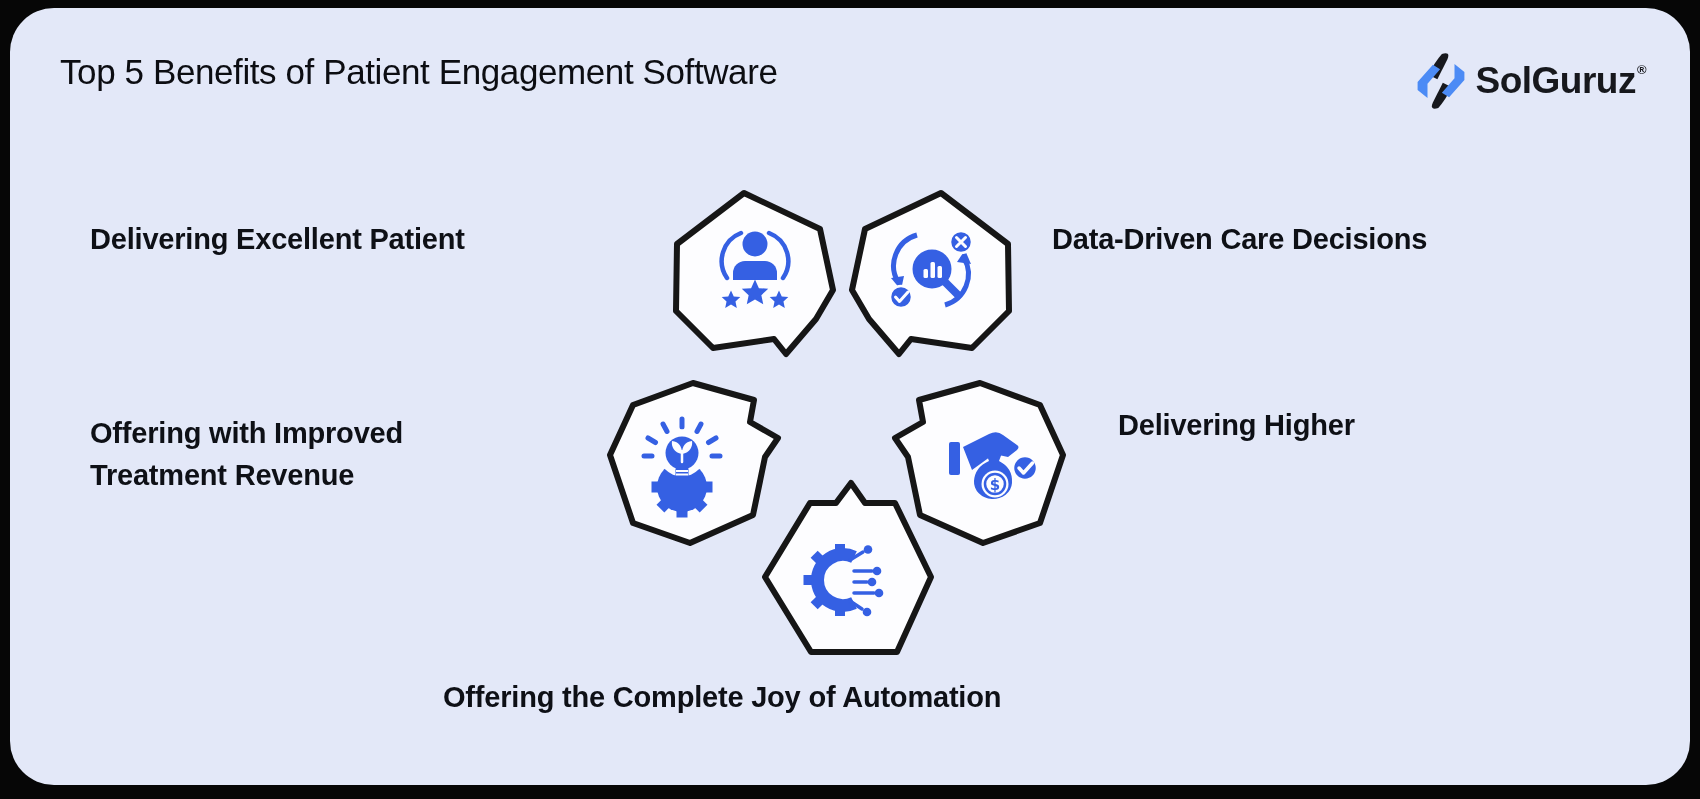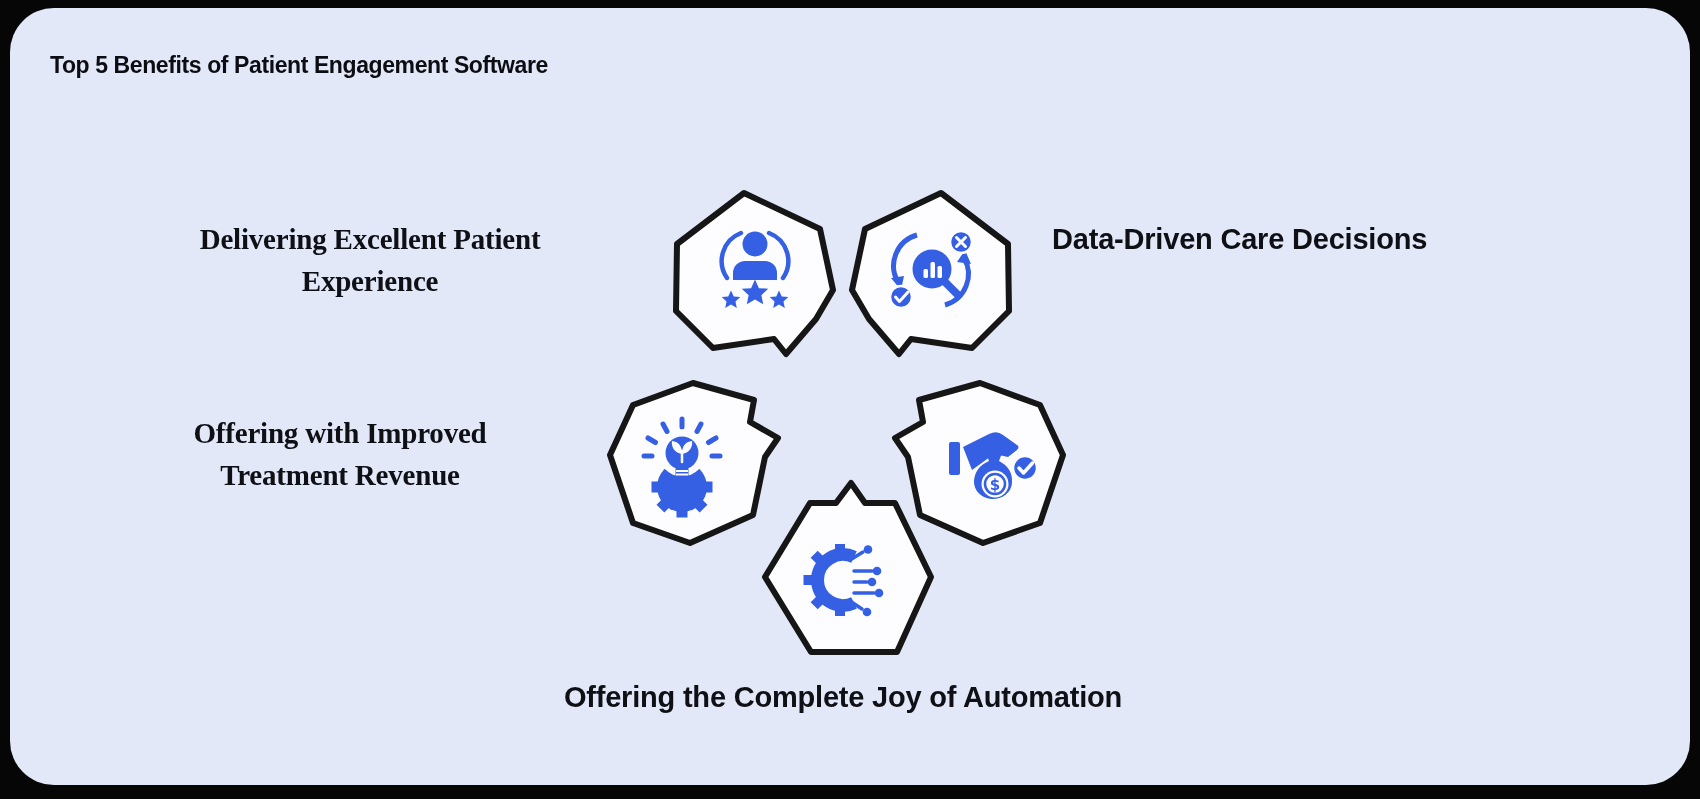--- a/index.html
+++ b/index.html
@@ -7,52 +7,64 @@
     width:1700px;height:799px;position:relative;
     background:#060606;
     font-family:"Liberation Sans","DejaVu Sans",sans-serif;
     overflow:hidden;
   }
   .card{
     position:absolute;left:10px;top:8px;right:10px;bottom:14px;
     background:#e3e8f8;border-radius:44px;
   }
   .page-title{
-    position:absolute;left:40px;top:44px;
-    font-size:23px;font-weight:700;color:#0c0d12;letter-spacing:-0.4px;
+    position:absolute;left:50px;top:44px;
+    font-size:35px;font-weight:400;color:#0c0d12;letter-spacing:-0.4px;
   }
   .logo{
     position:absolute;right:44px;top:44px;
     display:flex;align-items:center;gap:7px;
   }
   .logo-text{
     font-size:37px;font-weight:800;color:#17181d;letter-spacing:-0.5px;
     display:flex;align-items:flex-start;
   }
   .logo-reg{font-size:13px;font-weight:700;margin-top:2px;margin-left:1px;}
   .hex{position:absolute;}
   .hex path.shell{
     fill:#fdfdff;stroke:#161616;stroke-width:6;stroke-linejoin:round;
   }
   .label{
     position:absolute;font-size:29px;font-weight:700;color:#0e1016;
     line-height:42px;letter-spacing:-0.2px;
   }
   .label span{display:block;}
-  .label.align-right{text-align:center;font-family:Liberation Serif, serif;}
+  .label.align-right{text-align:left;}
   .label.align-left{text-align:left;}
-  .label.align-center{text-align:center;}
+  .label.align-center{}
 </style>
 </head>
 <body>
 
 <div class="card">
 
   <div class="page-title">Top 5 Benefits of Patient Engagement Software</div>
 
+  <div class="logo">
+    <svg width="54" height="58" viewBox="0 0 60 62">
+      <path d="M31,1 Q41,-2 37,7 L26,29 L16,24 Q23,10 31,1 Z" fill="#17181d"></path>
+      <path d="M4,32 L21,13 L29,18 L15,34 L15,50 L4,41 Z" fill="#4c8bf5"></path>
+      <path d="M27,61 Q17,64 21,55 L32,33 L42,38 Q35,52 27,61 Z" fill="#17181d"></path>
+      <path d="M56,30 L39,49 L31,44 L45,28 L45,12 L56,21 Z" fill="#4c8bf5"></path>
+    </svg>
+    <div class="logo-text">
+      <span>SolGuruz</span>
+      <span class="logo-reg">®</span>
+    </div>
+  </div>
 
   <svg class="hex" style="left:660px;top:180px" width="170" height="172" viewBox="0 0 170 172">
     <path class="shell" d="M74,5 L150,41 L163,102 L146,131 L116,166 L104,151 L43,160 L6,123 L7,56 Z"></path>
     <g transform="translate(35,32)" fill="#3560e3">
       <path d="M22,58 A30,30 0 0 1 36,13" fill="none" stroke="#3560e3" stroke-width="4.5" stroke-linecap="round"></path>
       <path d="M78,58 A30,30 0 0 0 64,13" fill="none" stroke="#3560e3" stroke-width="4.5" stroke-linecap="round"></path>
       <circle cx="50" cy="24" r="12.5"></circle>
       <path d="M28,60 v-7 a12,12 0 0 1 12,-12 h20 a12,12 0 0 1 12,12 v7 z"></path>
       <path d="M0,-10 L2.9,-3.6 L9.8,-3.2 L4.7,1.6 L6.1,8.4 L0,4.8 L-6.1,8.4 L-4.7,1.6 L-9.8,-3.2 L-2.9,-3.6 Z" transform="translate(50,73) scale(1.35)"></path>
       <path d="M0,-10 L2.9,-3.6 L9.8,-3.2 L4.7,1.6 L6.1,8.4 L0,4.8 L-6.1,8.4 L-4.7,1.6 L-9.8,-3.2 L-2.9,-3.6 Z" transform="translate(26,80) scale(0.95)"></path>
@@ -126,32 +138,32 @@
       <circle cx="70" cy="19.5" r="4.3"></circle>
       <circle cx="79" cy="41" r="4.3"></circle>
       <circle cx="74" cy="52" r="4.3"></circle>
       <circle cx="81" cy="63" r="4.3"></circle>
       <circle cx="69" cy="82" r="4.3"></circle>
     </g>
   </svg>
 
   <div class="label align-right" style="right:1040px;top:210px;width:560px">
     <span>Delivering Excellent Patient</span>
-    <span>Experience</span>
   </div>
 
   <div class="label align-left" style="left:1042px;top:210px;width:600px">
     <span>Data-Driven Care Decisions</span>
   </div>
 
   <div class="label align-right" style="right:1100px;top:404px;width:500px">
     <span>Offering with Improved</span>
     <span>Treatment Revenue</span>
   </div>
 
   <div class="label align-left" style="left:1108px;top:396px;width:500px">
+    <span>Delivering Higher</span>
   </div>
 
   <div class="label align-center" style="left:433px;top:668px;width:800px">
     <span>Offering the Complete Joy of Automation</span>
   </div>
 
 </div>
 
 </body></html>

